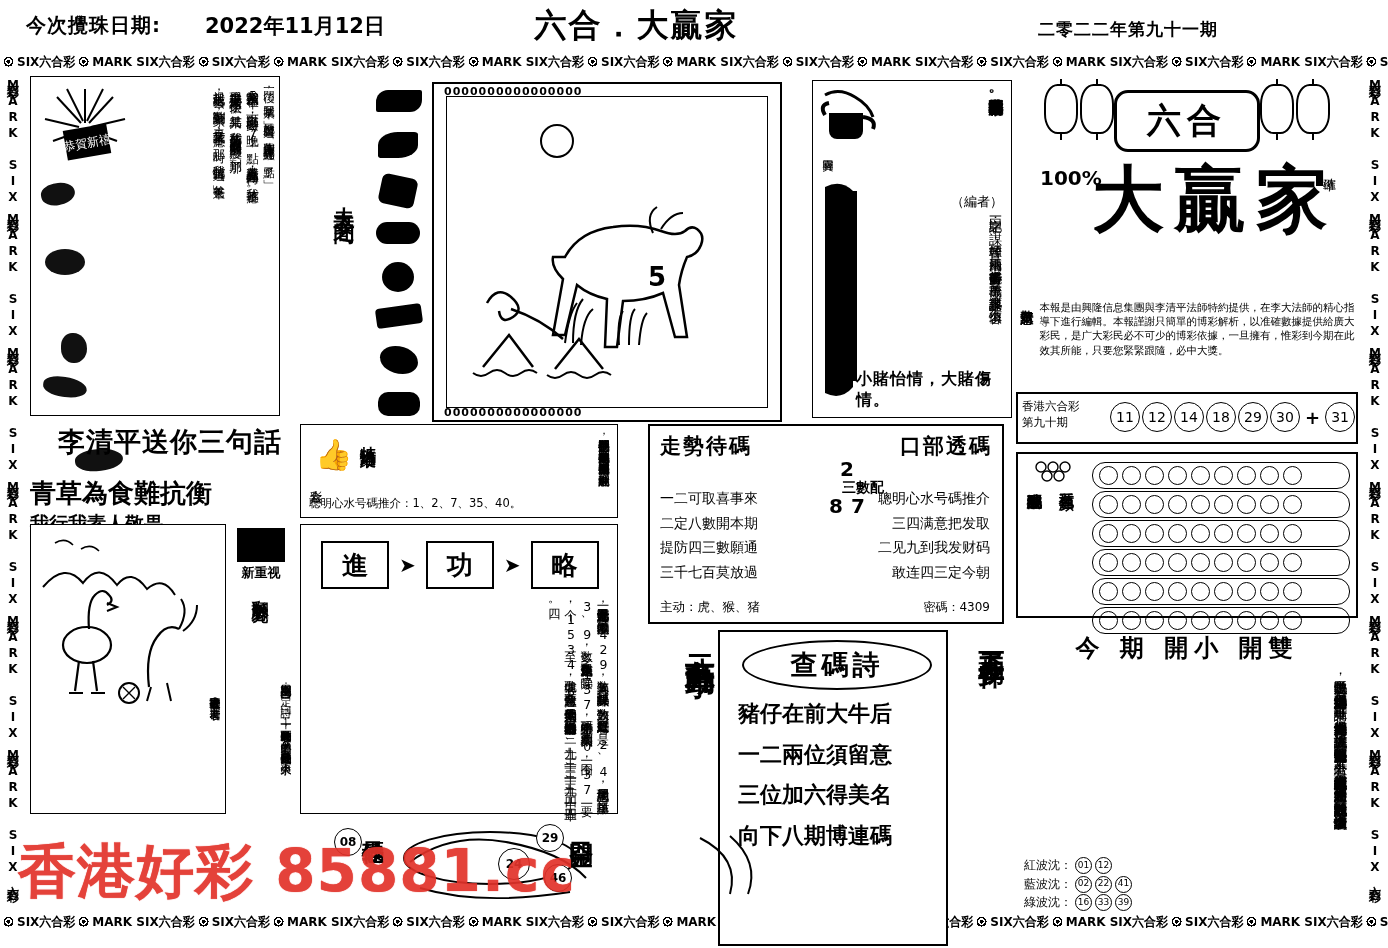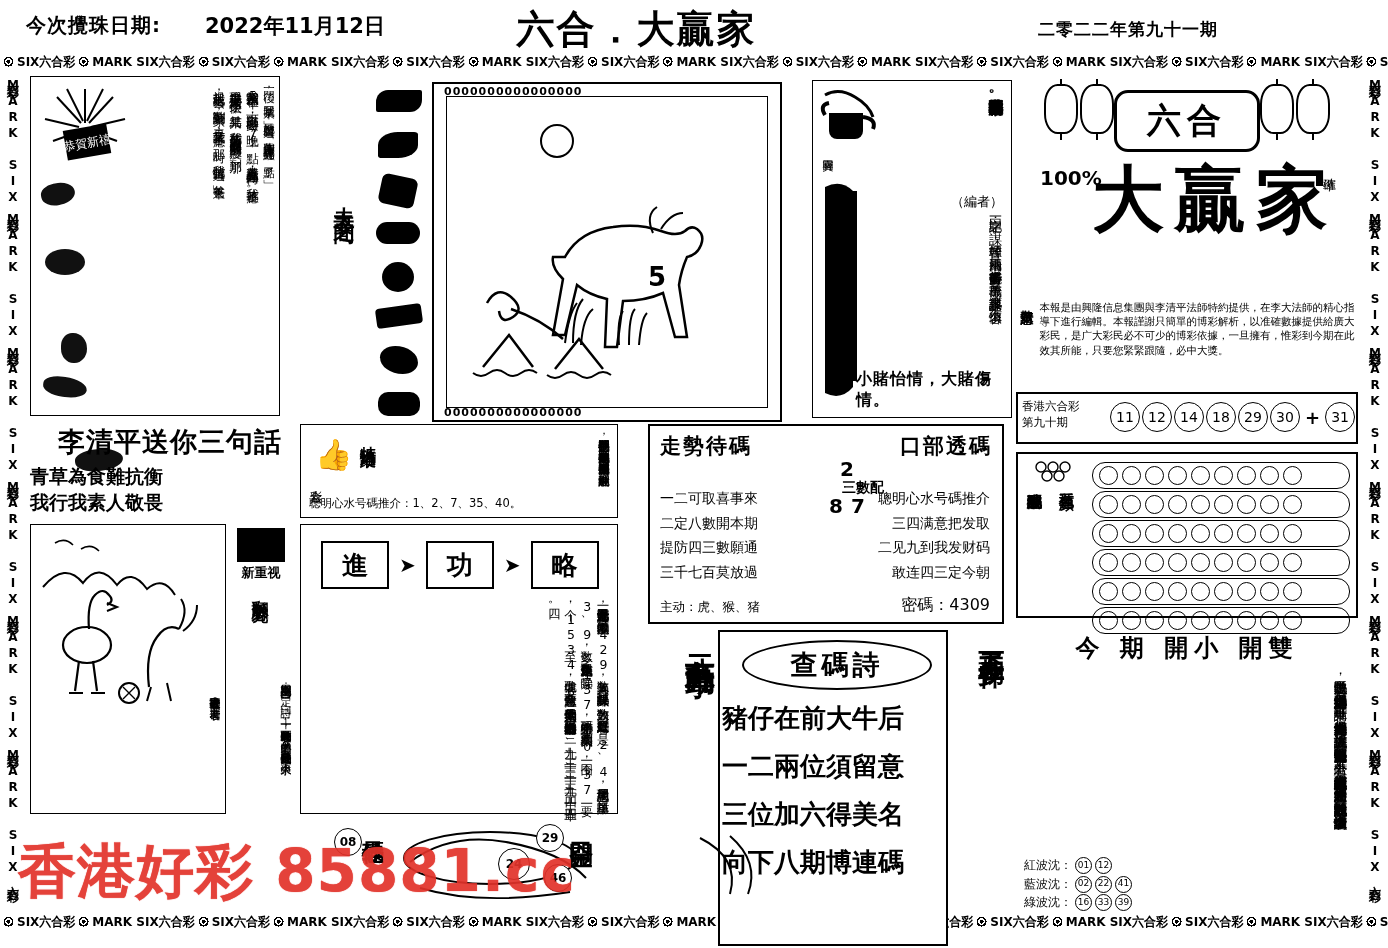--- a/index.html
+++ b/index.html
@@ -9,21 +9,21 @@
     font-family:"DejaVu Sans","Liberation Sans",sans-serif;
     overflow:hidden;
     position:relative;
   }
   .page{position:relative;width:1388px;height:948px;overflow:hidden;background:#fff;}
 
   
   .hdr{position:absolute;left:0;top:0;width:1388px;height:48px;}
   .hdr-date-label{position:absolute;left:26px;top:12px;font-size:20px;font-weight:bold;letter-spacing:1px;}
   .hdr-date-value{position:absolute;left:205px;top:12px;font-size:21px;font-weight:bold;}
-  .hdr-title{position:absolute;left:0;top:4px;width:1273px;text-align:center;font-size:38px;font-weight:bold;letter-spacing:2px;font-family:"DejaVu Sans","Liberation Sans",sans-serif;}
+  .hdr-title{position:absolute;left:0;top:4px;width:1273px;text-align:center;font-size:32px;font-weight:bold;letter-spacing:2px;font-family:"DejaVu Sans","Liberation Sans",sans-serif;}
   .hdr-issue{position:absolute;right:170px;top:18px;font-size:17px;font-weight:bold;letter-spacing:1px;}
 
   
   .band{position:absolute;left:0;width:1388px;height:20px;overflow:hidden;white-space:nowrap;font-size:12px;font-weight:bold;line-height:20px;letter-spacing:0px;}
   .band.top{top:52px;}
   .band.bottom{top:912px;}
   .band span.fl{display:inline-block;transform:scale(1,1.05);}
   .band .dot{display:inline-block;width:11px;height:11px;margin:0 3px -1px 3px;border-radius:50%;
      background:radial-gradient(circle at 50% 50%, #000 0 2px, #fff 2px 3.5px, #000 3.5px 5px, #fff 5px 6px);}
 
@@ -91,38 +91,38 @@
   #ctable .side{position:absolute;left:6px;top:28px;writing-mode:vertical-rl;text-orientation:upright;font-size:15px;font-weight:bold;line-height:1.3;height:128px;}
   #ctable .side2{position:absolute;left:38px;top:28px;writing-mode:vertical-rl;text-orientation:upright;font-size:15px;font-weight:bold;line-height:1.3;height:128px;}
   #ctable .rows{position:absolute;left:74px;top:8px;right:6px;}
   #ctable .row{height:25px;border:1px solid #000;border-radius:13px;margin-bottom:2px;display:flex;align-items:center;padding-left:6px;gap:4px;}
   .oball{width:17px;height:17px;border:1px solid #000;border-radius:50%;}
   .flower{position:absolute;left:14px;top:6px;width:44px;height:22px;}
 
   
   #slogan{position:absolute;left:30px;top:424px;width:256px;height:94px;}
   #slogan .big{font-size:27px;font-weight:bold;letter-spacing:1px;margin-left:28px;}
-  #slogan .l2{font-size:19px;font-weight:bold;margin-top:4px;}
+  #slogan .l2{font-size:26px;font-weight:bold;margin-top:16px;}
   #slogan .l3{font-size:19px;font-weight:bold;}
 
   
   #specbox{left:300px;top:424px;width:318px;height:94px;}
   #specbox .txt{position:absolute;right:6px;top:6px;writing-mode:vertical-rl;text-orientation:upright;font-size:11.5px;line-height:1.3;height:78px;}
   #specbox .rec{position:absolute;left:8px;bottom:6px;font-size:11.5px;}
   .thumb{position:absolute;left:14px;top:12px;font-size:30px;}
 
   
   #pred{left:648px;top:424px;width:356px;height:200px;}
   #pred .t1{position:absolute;left:10px;top:6px;font-size:21px;font-weight:bold;letter-spacing:2px;}
   #pred .t2{position:absolute;right:10px;top:6px;font-size:21px;font-weight:bold;letter-spacing:2px;}
   #pred .mid{position:absolute;left:160px;top:32px;font-size:20px;font-weight:bold;text-align:center;line-height:1.1;}
   #pred .lcol{position:absolute;left:10px;top:60px;font-size:14px;line-height:1.75;}
   #pred .rcol{position:absolute;right:12px;top:60px;font-size:14px;line-height:1.75;text-align:right;}
   #pred .foot-l{position:absolute;left:10px;bottom:6px;font-size:12.5px;}
-  #pred .foot-r{position:absolute;right:12px;bottom:6px;font-size:16px;}
+  #pred .foot-r{position:absolute;right:12px;bottom:6px;font-size:12px;}
 
   
   #jgl{left:300px;top:524px;width:318px;height:290px;}
   .jgl-cell{width:64px;height:44px;border:2px solid #000;display:flex;align-items:center;justify-content:center;font-size:26px;font-weight:bold;background:#fff;}
   .jgl-row{position:absolute;left:20px;top:16px;display:flex;align-items:center;gap:10px;}
   .jgl-arrow{font-size:20px;font-weight:bold;}
   #jgl .body{position:absolute;right:6px;top:74px;height:200px;writing-mode:vertical-rl;text-orientation:upright;font-size:12.5px;line-height:1.3;}
 
   
   #birdbox{left:30px;top:524px;width:196px;height:290px;}
@@ -132,21 +132,21 @@
   #fanban .t{font-size:13px;font-weight:bold;}
   #fanban .v{font-size:17px;font-weight:bold;writing-mode:vertical-rl;text-orientation:upright;margin:4px auto 0;letter-spacing:2px;}
   #birdcapcols{position:absolute;left:232px;top:676px;width:60px;height:140px;writing-mode:vertical-rl;text-orientation:upright;font-size:11px;line-height:1.3;}
 
   
   #ebgs{position:absolute;left:650px;top:632px;width:70px;height:290px;writing-mode:vertical-rl;text-orientation:upright;font-size:30px;font-weight:bold;letter-spacing:2px;}
 
   
   #cms{left:718px;top:630px;width:230px;height:316px;}
   #cms .oval{position:absolute;left:22px;top:8px;width:186px;height:46px;border:2px solid #000;border-radius:50%;display:flex;align-items:center;justify-content:center;font-size:27px;font-weight:bold;letter-spacing:4px;}
-  #cms .lines{position:absolute;left:2px;top:62px;font-size:26px;font-weight:bold;line-height:1.85;}
+  #cms .lines{position:absolute;left:18px;top:62px;font-size:22px;font-weight:bold;line-height:1.85;}
 
   
   #xs{position:absolute;left:952px;top:630px;width:58px;height:290px;writing-mode:vertical-rl;text-orientation:upright;font-size:26px;font-weight:bold;letter-spacing:2px;}
 
   
   #comm{left:1016px;top:626px;width:342px;height:292px;}
   #comm .hd{position:absolute;left:0;top:6px;width:342px;text-align:center;font-size:24px;font-weight:bold;letter-spacing:6px;}
   #comm .body{position:absolute;right:8px;top:44px;height:192px;writing-mode:vertical-rl;text-orientation:upright;font-size:13.5px;line-height:1.45;}
   #comm .waves{position:absolute;left:8px;bottom:6px;font-size:12px;line-height:1.55;}
   #comm .waves .w{display:flex;align-items:center;gap:3px;}

